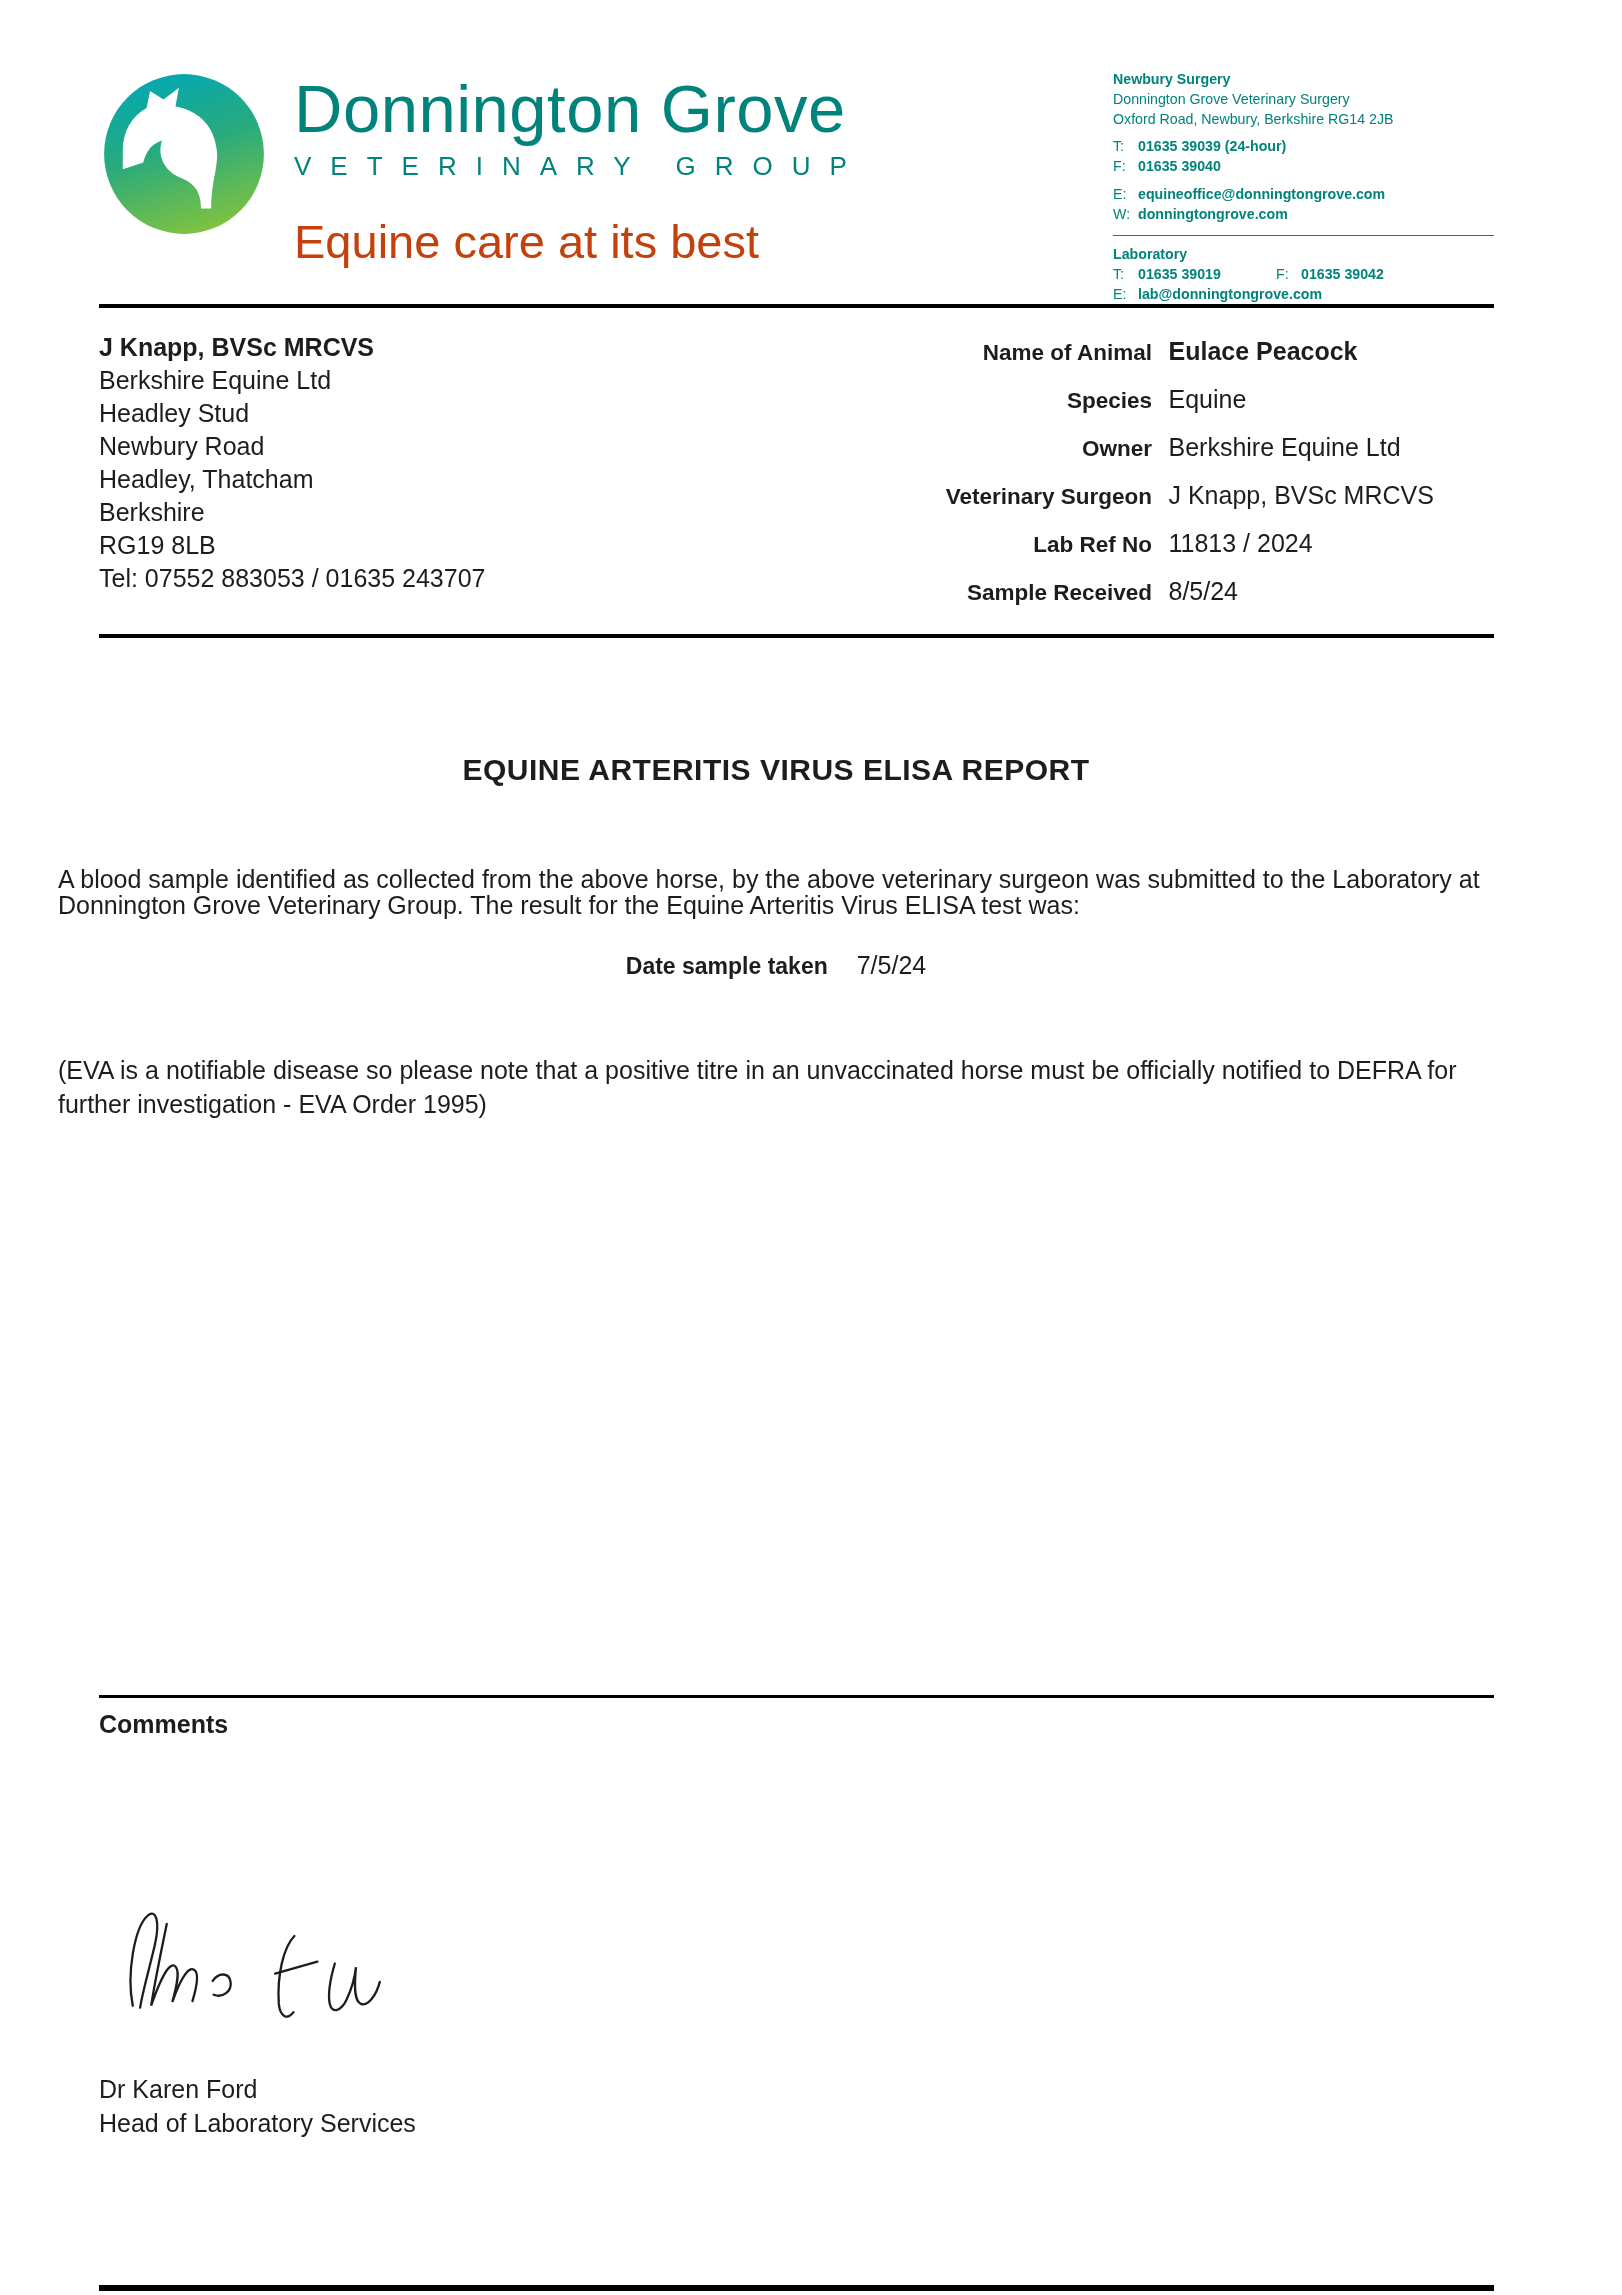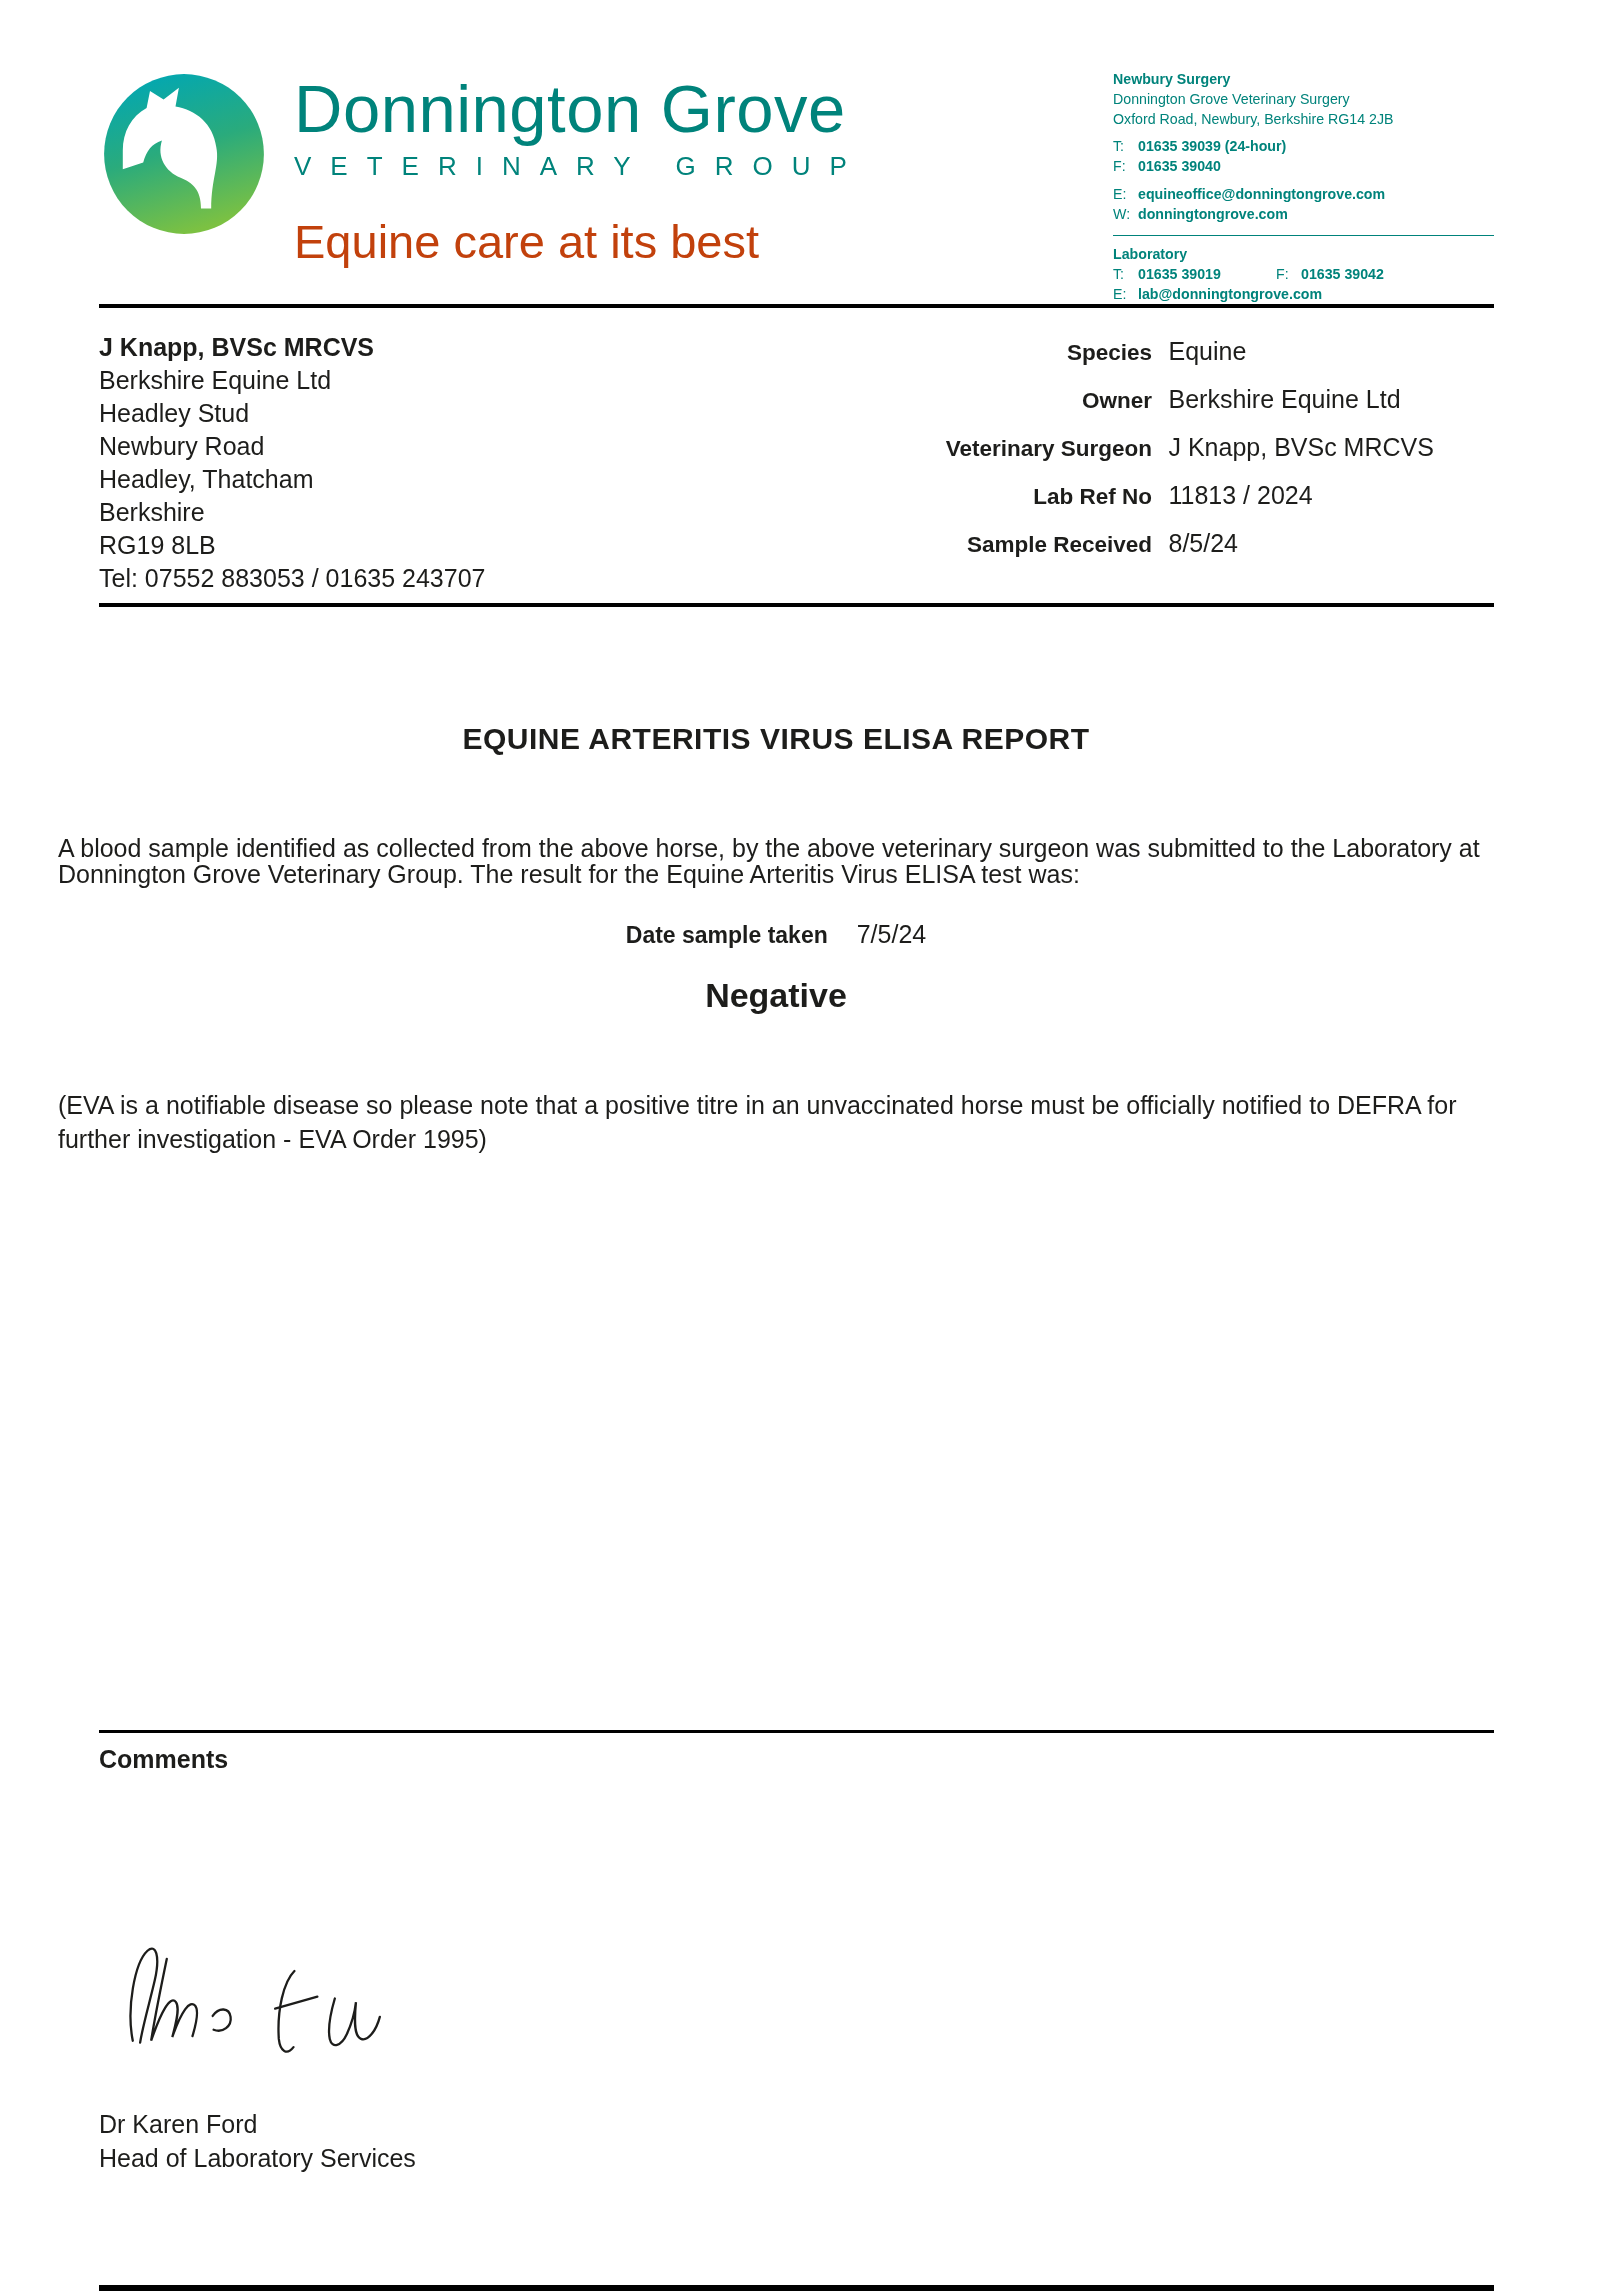--- a/index.html
+++ b/index.html
@@ -145,20 +145,24 @@
       <div>Headley Stud</div>
       <div>Newbury Road</div>
       <div>Headley, Thatcham</div>
       <div>Berkshire</div>
       <div>RG19 8LB</div>
       <div>Tel: 07552 883053 / 01635 243707</div>
     </div>
 
     <div class="details">
       <div class="d-row">
+        <div class="d-label">Name of Animal</div>
+        <div class="d-value bold">Eulace Peacock</div>
+      </div>
+      <div class="d-row">
         <div class="d-label">Species</div>
         <div class="d-value">Equine</div>
       </div>
       <div class="d-row">
         <div class="d-label">Owner</div>
         <div class="d-value">Berkshire Equine Ltd</div>
       </div>
       <div class="d-row">
         <div class="d-label">Veterinary Surgeon</div>
         <div class="d-value">J Knapp, BVSc MRCVS</div>
@@ -177,21 +181,20 @@
   <hr class="rule">
 
   
   <div class="content">
     <div class="report-title">EQUINE ARTERITIS VIRUS ELISA REPORT</div>
     <p class="intro">A blood sample identified as collected from the above horse, by the above veterinary surgeon was submitted to the Laboratory at Donnington Grove Veterinary Group.  The result for the Equine Arteritis Virus ELISA test was:</p>
     <div class="date-line">
       <span class="date-label">Date sample taken</span>
       <span class="date-value">7/5/24</span>
     </div>
-    <div class="result">Negative</div>
     <p class="note">(EVA is a notifiable disease so please note that a positive titre in an unvaccinated horse must be officially notified to DEFRA for further investigation - EVA Order 1995)</p>
   </div>
 
   <hr class="rule rule-thin comments-rule">
   <div class="comments">Comments</div>
 
   
   <svg class="signature" width="349" height="138" viewBox="0 0 760 300" aria-hidden="true">
     <g fill="none" stroke="#1d1d1b" stroke-width="5" stroke-linecap="round">
       <path d="M30 230 C16 160 34 60 62 34 C80 18 90 44 78 98 C68 142 52 196 46 234"></path>

